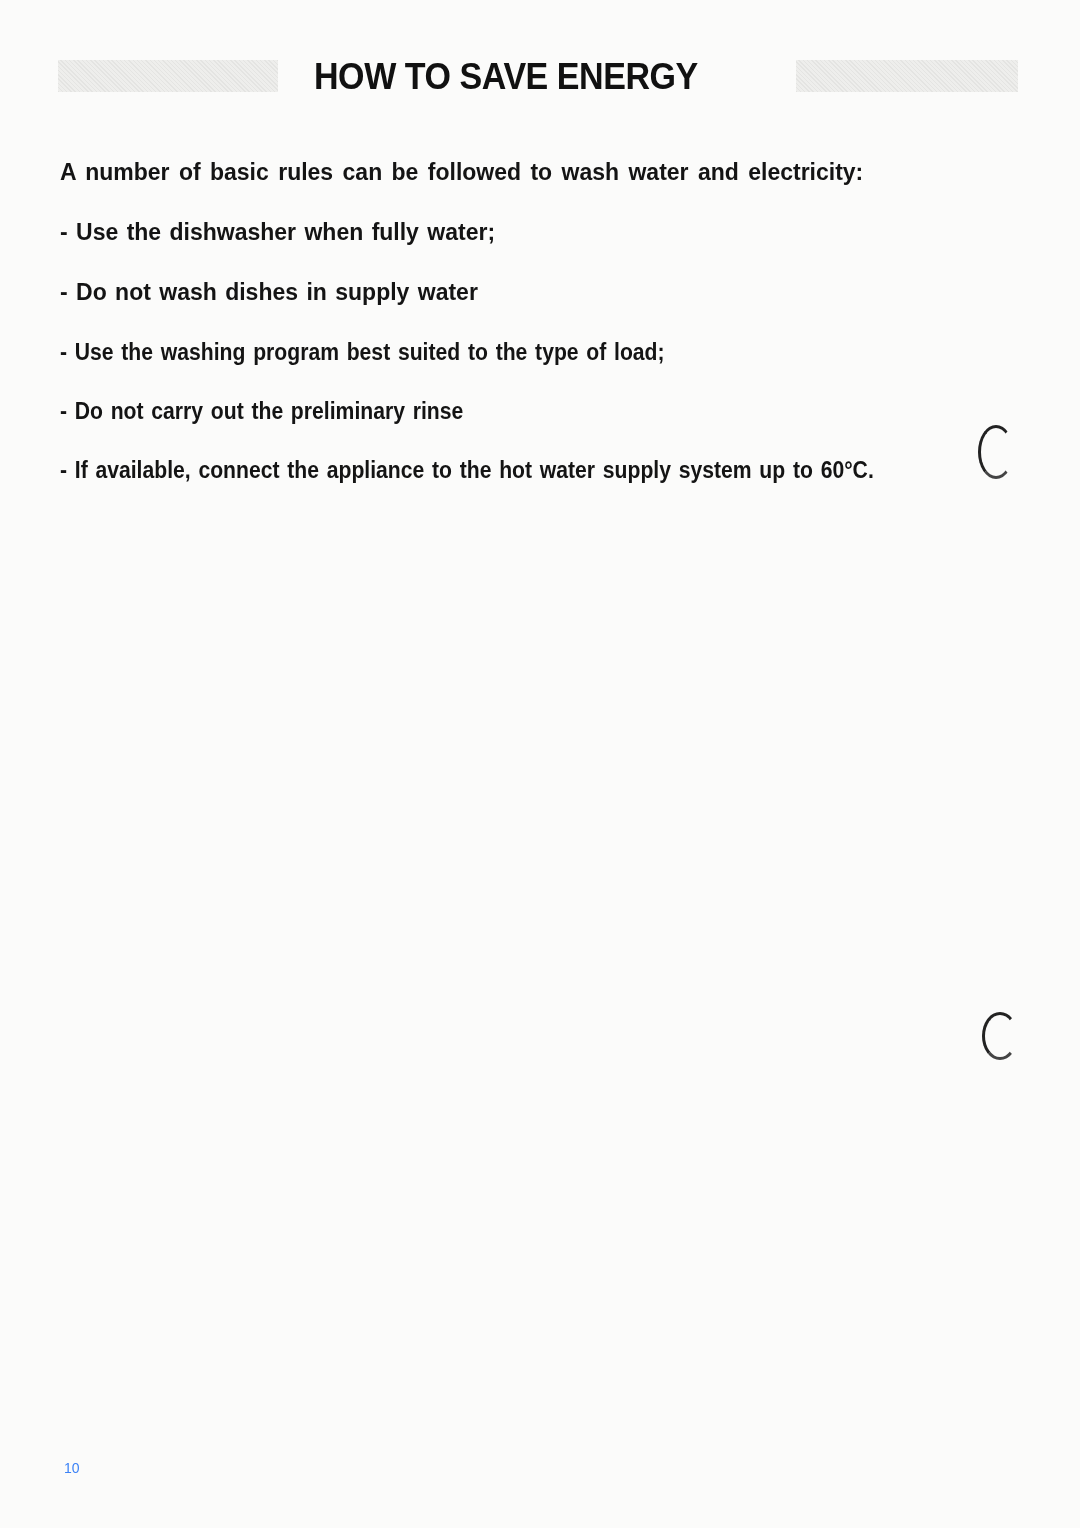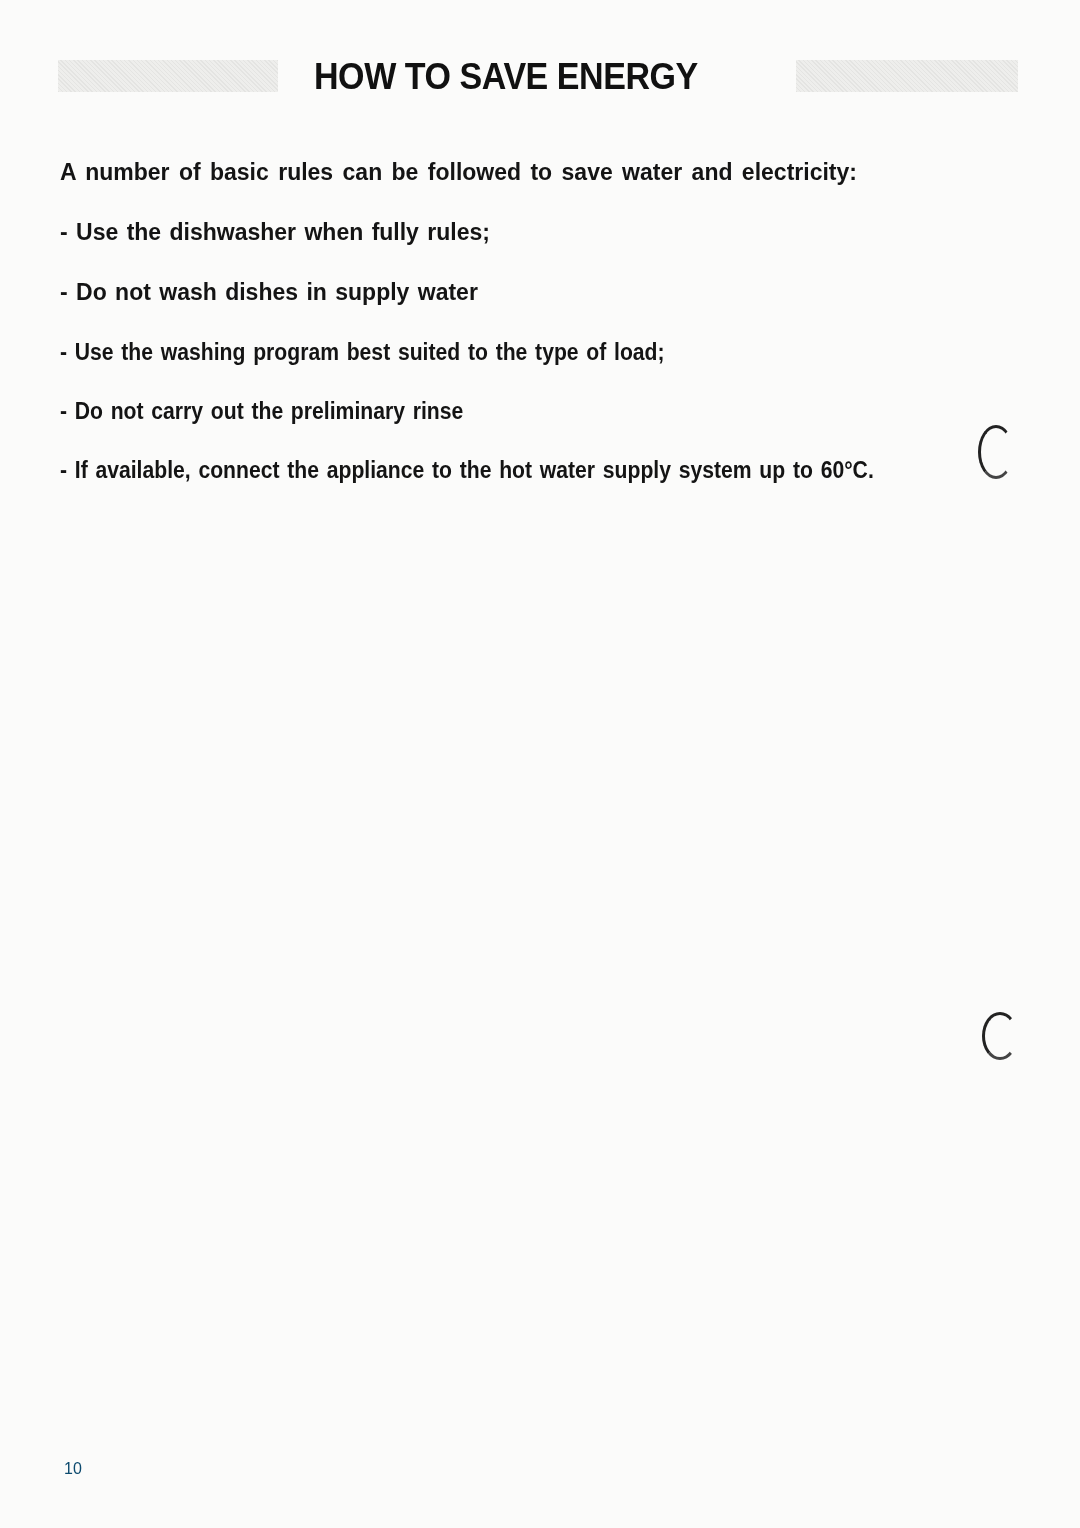--- a/index.html
+++ b/index.html
@@ -30,35 +30,35 @@
   .rule {
     position: absolute; left: 60px; font-size: 23px; font-weight: bold;
     white-space: nowrap; word-spacing: 2px;
   }
   .rule.condensed { transform: scaleX(0.92); transform-origin: left; }
   .mark {
     position: absolute; border: 3px solid #222; border-radius: 50%;
     border-right-color: transparent; border-bottom-color: #444;
   }
   .page-num {
-    position: absolute; left: 64px; top: 1460px; font-size: 16px; color: #0c4a6e;
+    position: absolute; left: 64px; top: 1460px; font-size: 14px; color: #3b82f6;
   }
 </style>
 </head>
 <body>
 
 <div class="title-bar">
   <div class="title-band left"></div>
   <div class="title">HOW TO SAVE ENERGY</div>
   <div class="title-band right"></div>
 </div>
 
-<div class="intro">A number of basic rules can be followed to save water and electricity:</div>
+<div class="intro">A number of basic rules can be followed to wash water and electricity:</div>
 
-<div class="rule" style="top:219px;">- Use the dishwasher when fully rules;</div>
+<div class="rule" style="top:219px;">- Use the dishwasher when fully water;</div>
 <div class="rule" style="top:279px;">- Do not wash dishes in supply water</div>
 <div class="rule condensed" style="top:339px;">- Use the washing program best suited to the type of load;</div>
 <div class="rule condensed" style="top:398px;">- Do not carry out the preliminary rinse</div>
 <div class="rule condensed" style="top:457px;">- If available, connect the appliance to the hot water supply system up to 60°C.</div>
 
 <div class="mark" style="left:978px; top:425px; width:30px; height:48px;"></div>
 <div class="mark" style="left:982px; top:1012px; width:30px; height:42px;"></div>
 
 <div class="page-num">10</div>
 

